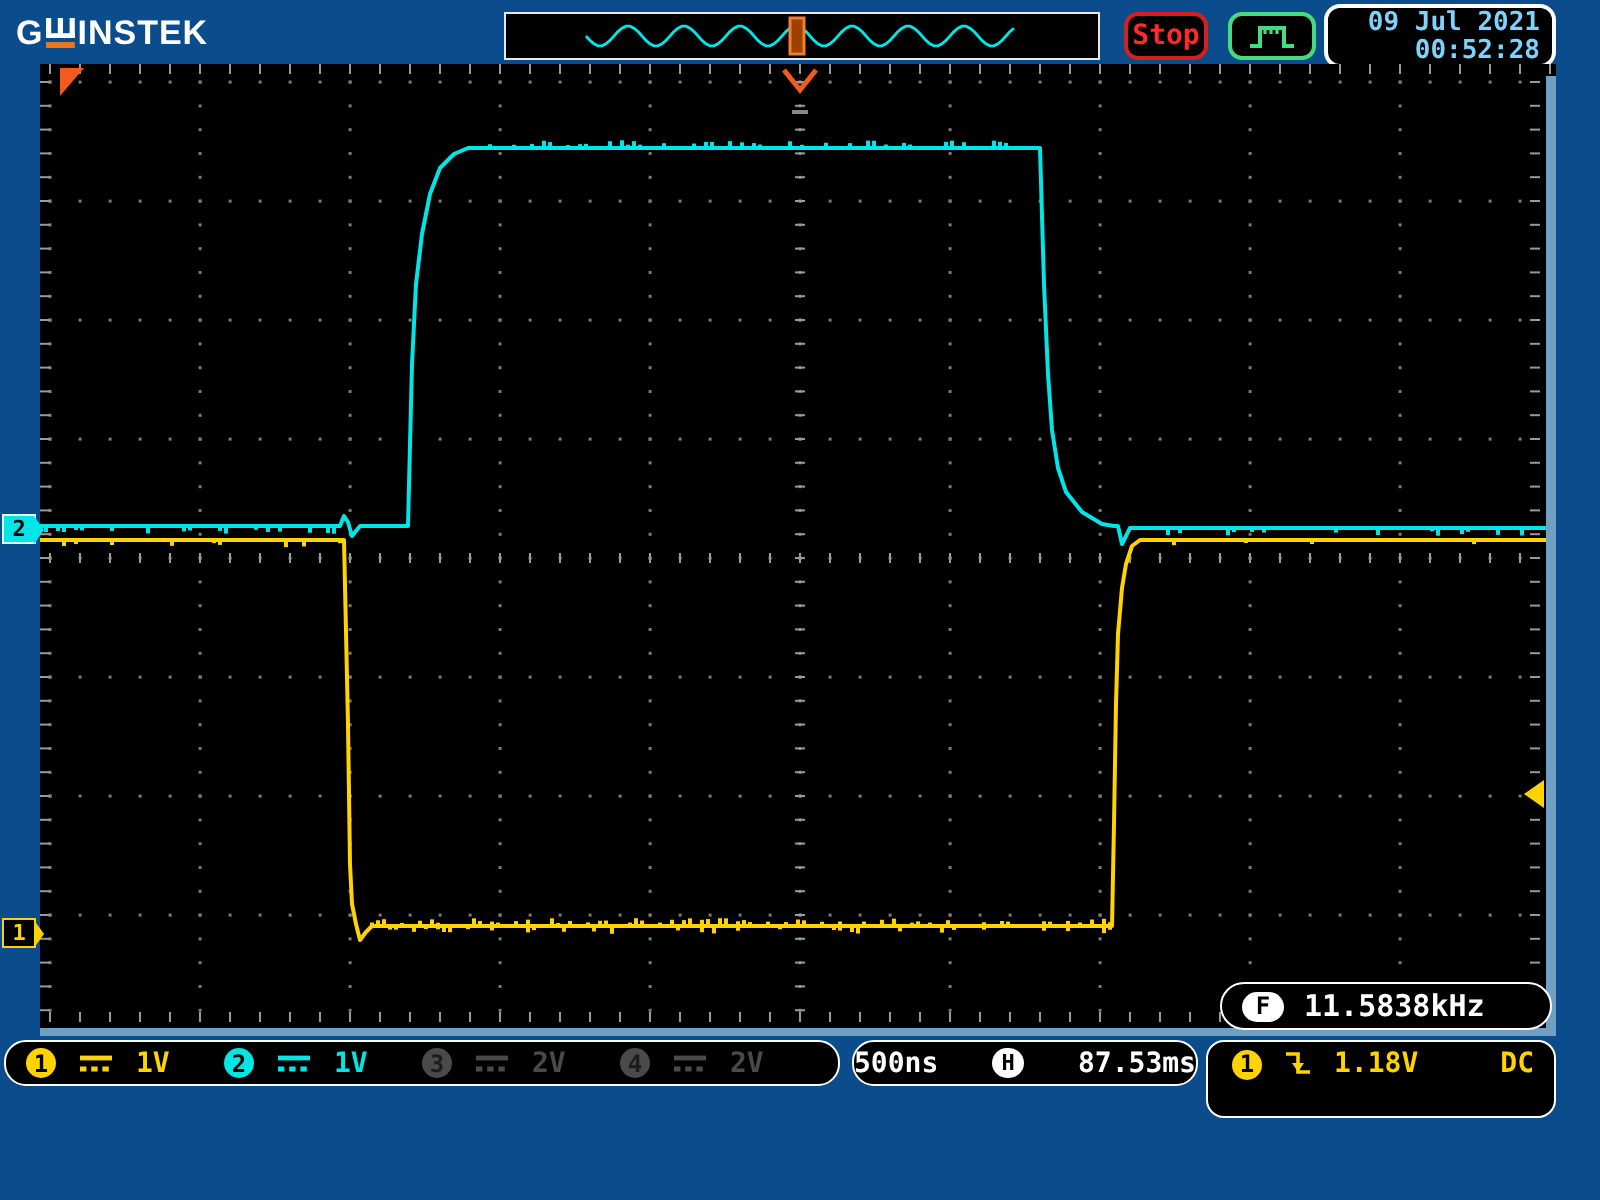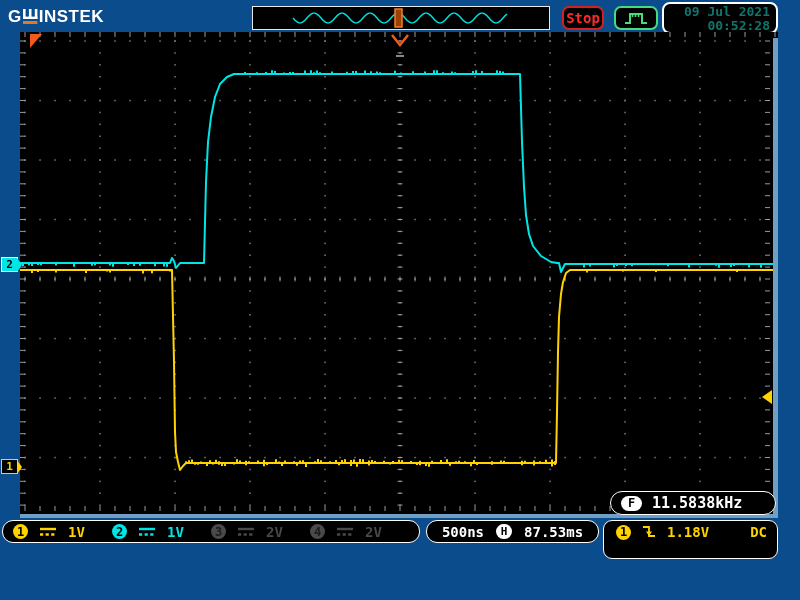--- a/index.html
+++ b/index.html
@@ -19,21 +19,21 @@
                  background:#000; border:1px solid #e8e8e8; }
   .stop-btn { position:absolute; left:562px; top:6px; width:42px; height:24px;
               background:#000; border:2px solid #d42020; border-radius:7px;
               color:#ff2a2a; font-weight:bold; font-size:14px;
               display:flex; align-items:center; justify-content:center; }
   .trig-btn { position:absolute; left:614px; top:6px; width:44px; height:24px;
               background:#000; border:2px solid #45db7e; border-radius:7px;
               display:flex; align-items:center; justify-content:center; }
   .datetime { position:absolute; left:662px; top:2px; width:116px; height:32px;
               background:#000; border:2px solid #fff; border-radius:8px;
-              color:#0f766e; font-weight:bold; font-size:13px; line-height:14px;
+              color:#7dd3fc; font-weight:bold; font-size:13px; line-height:14px;
               text-align:right; padding:1px 6px 0 0; }
 
   
   .screen { position:absolute; left:20px; top:32px; width:758px; height:486px; background:#000; }
   .screen svg { position:absolute; left:0; top:0; }
   .strip-right  { position:absolute; right:0; top:6px; bottom:3px; width:5px; background:#6f9fc2; }
   .strip-bottom { position:absolute; left:0; right:0; bottom:0; height:4px; background:#6f9fc2; }
 
   .freq-box { position:absolute; left:610px; top:491px; width:166px; height:24px;
               background:#000; border:1px solid #fff; border-radius:12px;
@@ -49,21 +49,21 @@
                  width:0; height:0; border-top:7px solid transparent; border-bottom:7px solid transparent;
                  border-left:5px solid #fff; }
 
   
   .bbox { position:absolute; background:#000; border:1px solid #fff; border-radius:11px;
           color:#fff; display:flex; align-items:center; }
   .channels-box { left:2px; top:520px; width:418px; height:23px; padding:0 10px; }
   .ch-group { flex:1; display:flex; align-items:center; gap:11px; font-weight:bold; font-size:14px; }
   .badge { width:15px; height:15px; border-radius:50%; background:#888; color:#000;
            font-size:12px; font-weight:bold; display:flex; align-items:center; justify-content:center; flex:none; }
-  .timebase-box { left:426px; top:520px; width:173px; height:23px; justify-content:center; gap:12px;
+  .timebase-box { left:426px; top:520px; width:173px; height:23px; justify-content:center; gap:27px;
                   font-weight:bold; font-size:14px; }
   .h-badge { width:16px; height:15px; border-radius:8px; background:#fff; color:#000;
              font-size:11px; font-weight:bold; display:flex; align-items:center; justify-content:center; }
   .trig-box { left:603px; top:520px; width:175px; height:39px; border-radius:9px;
               align-items:flex-start; padding:3px 10px 0 12px; gap:10px;
               font-weight:bold; font-size:14px; }
   .trig-box .row { display:flex; align-items:center; gap:10px; width:100%; }
   .trig-box .spacer { flex:1; }
 </style>
 </head>

